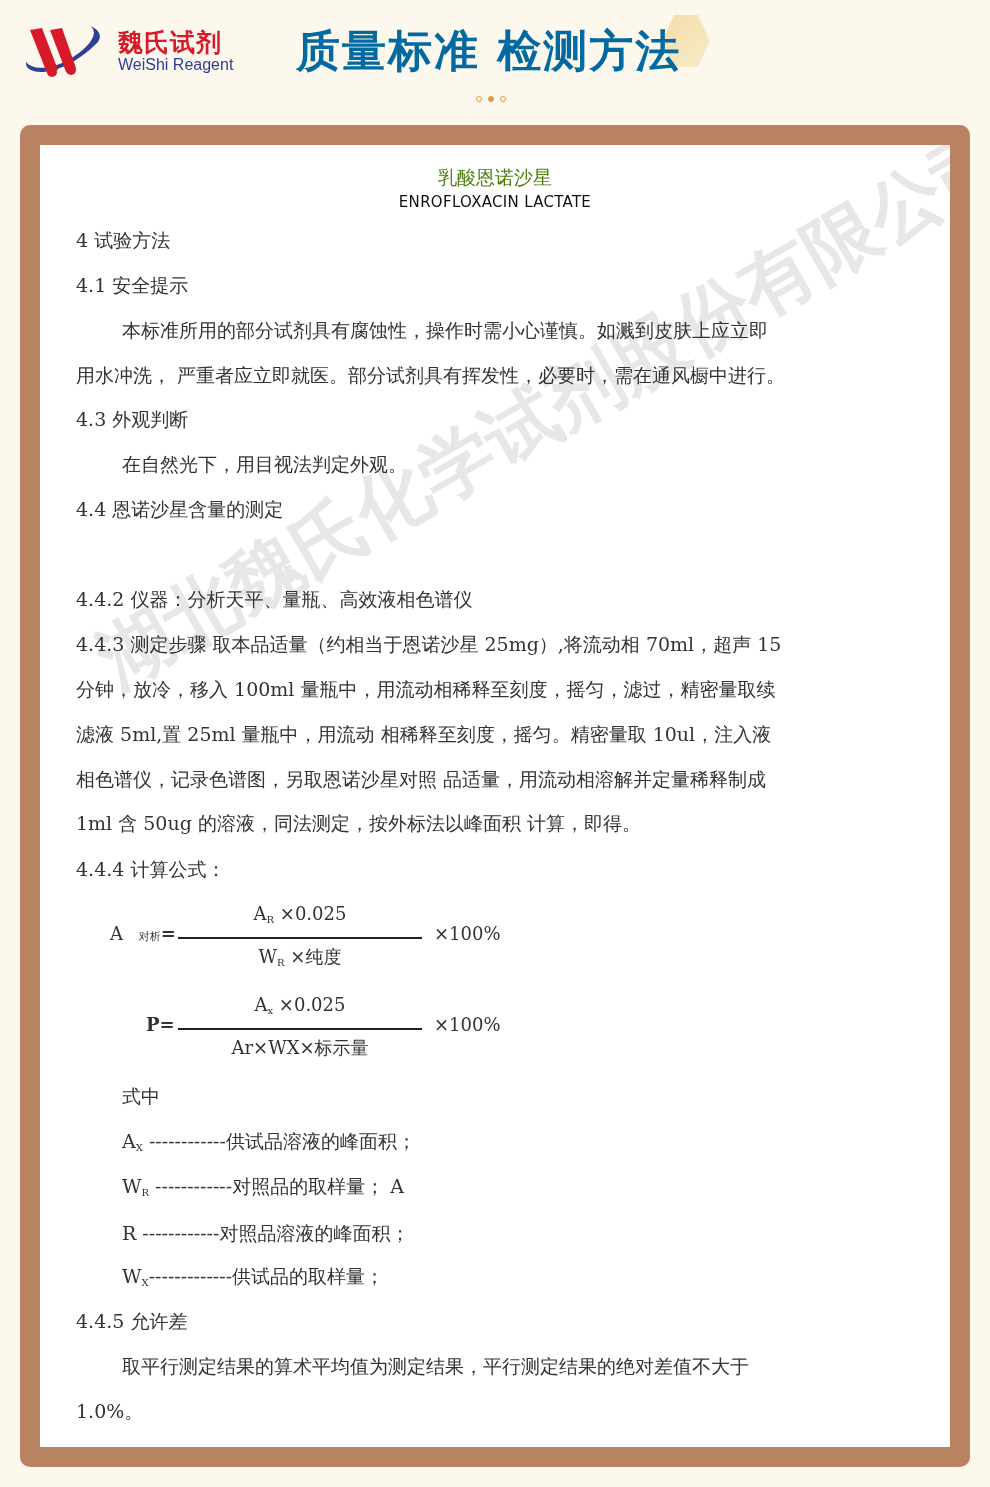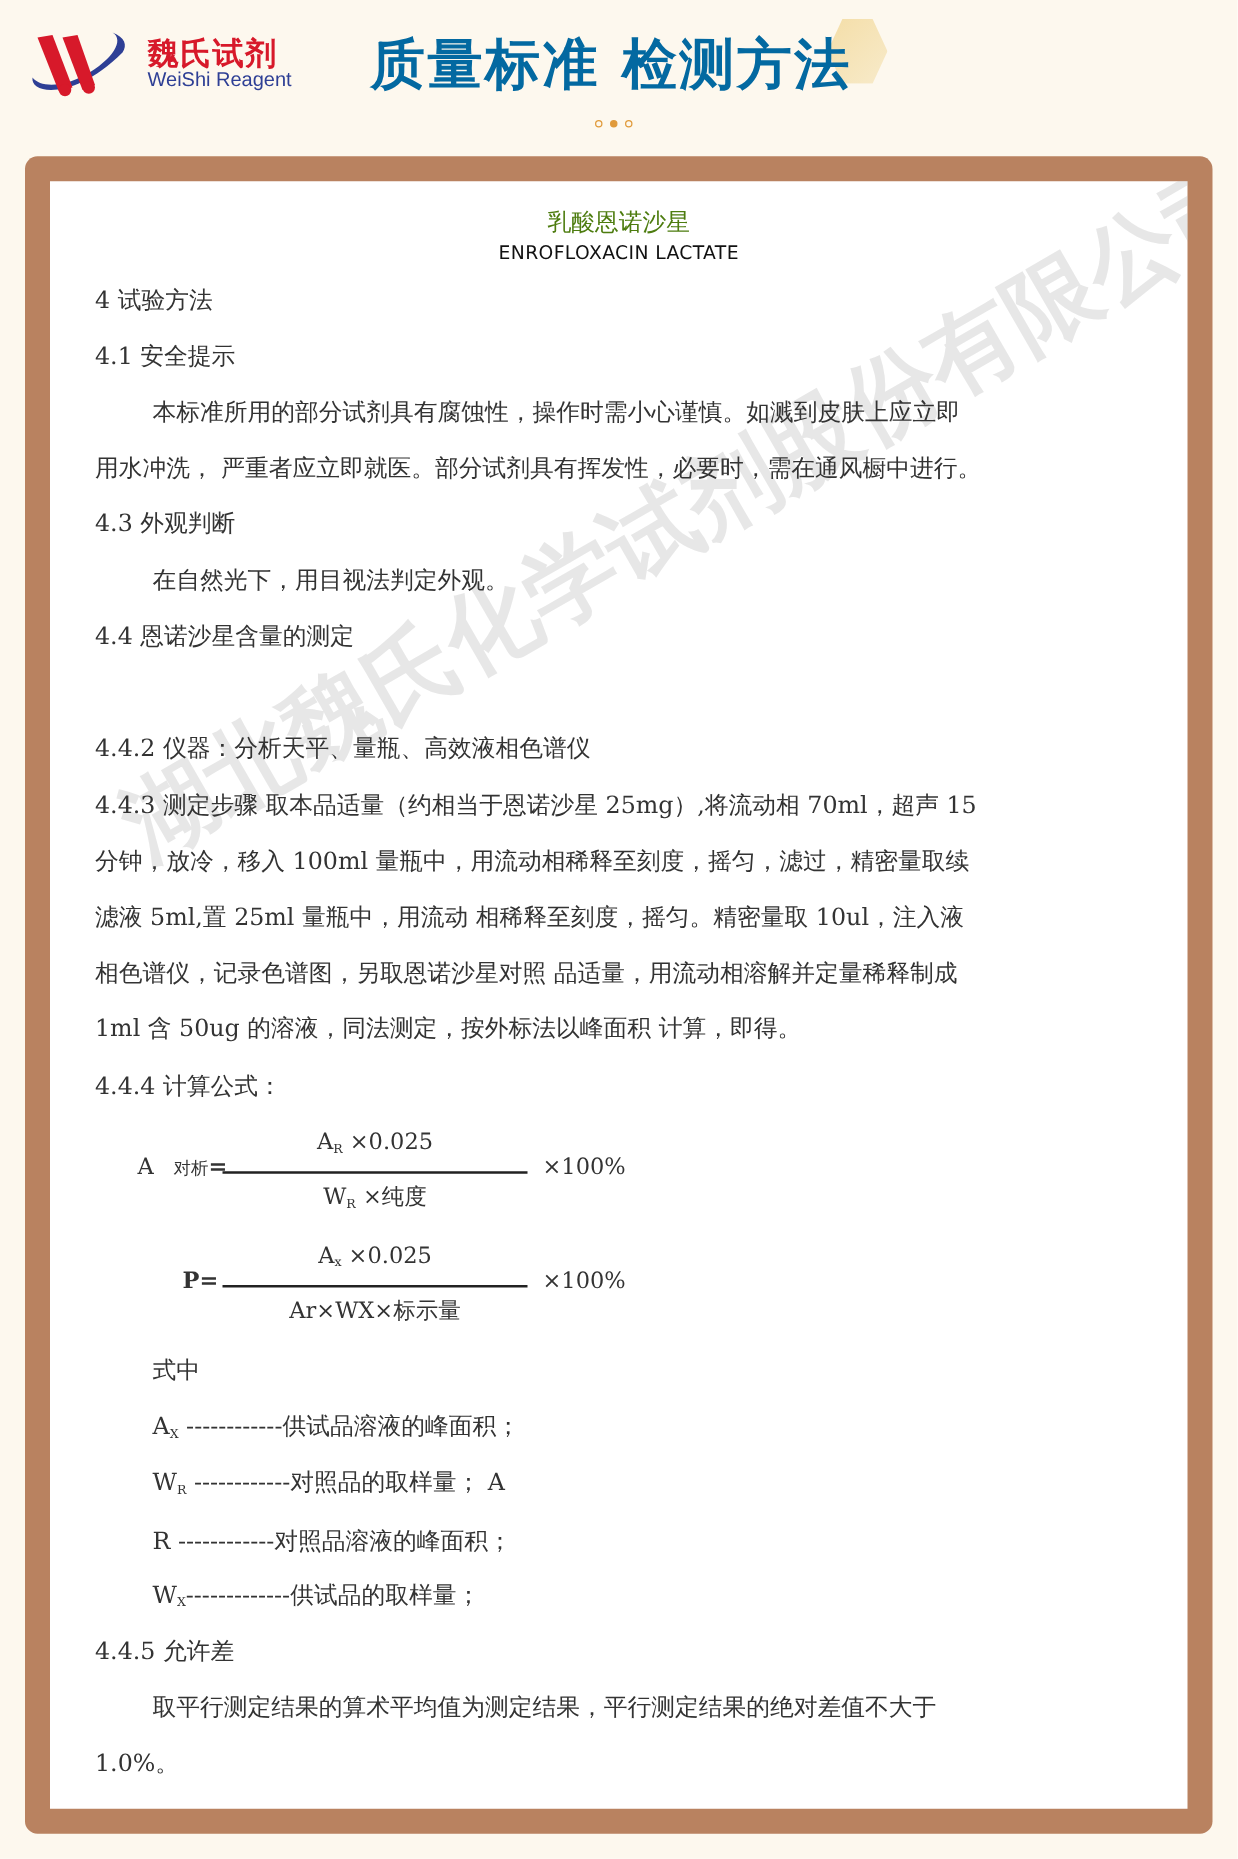--- a/index.html
+++ b/index.html
@@ -62,21 +62,21 @@
   }
   .line {
     position: absolute; left: 36px;
     font-size: 19px; color: #333; white-space: nowrap; line-height: 24px;
   }
   .line.indent { left: 82px; }
   .formula { position: absolute; font-size: 18px; color: #333; }
   .frac-num, .frac-den { position: absolute; width: 244px; text-align: center; white-space: nowrap; }
   .frac-bar { position: absolute; height: 1.5px; background: #222; width: 244px; }
   .sub { font-size: 10px; vertical-align: -3px; }
-  .tiny { font-size: 14px; }
+  .tiny { font-size: 11px; }
   .bold { font-weight: bold; }
 </style>
 </head>
 <body>
 
 <div class="header">
   <div class="logo">
     <svg width="90" height="64" viewBox="0 0 90 64">
       <path d="M6 44 C 4 58, 40 62, 78 24 C 82 18, 80 12, 70 8 C 80 14, 70 30, 48 42 C 30 52, 12 52, 6 44 Z" fill="#2e3f95"></path>
       <path d="M10 12 L 22 10 L 38 52 L 27 55 Z" fill="#d7192a"></path>

